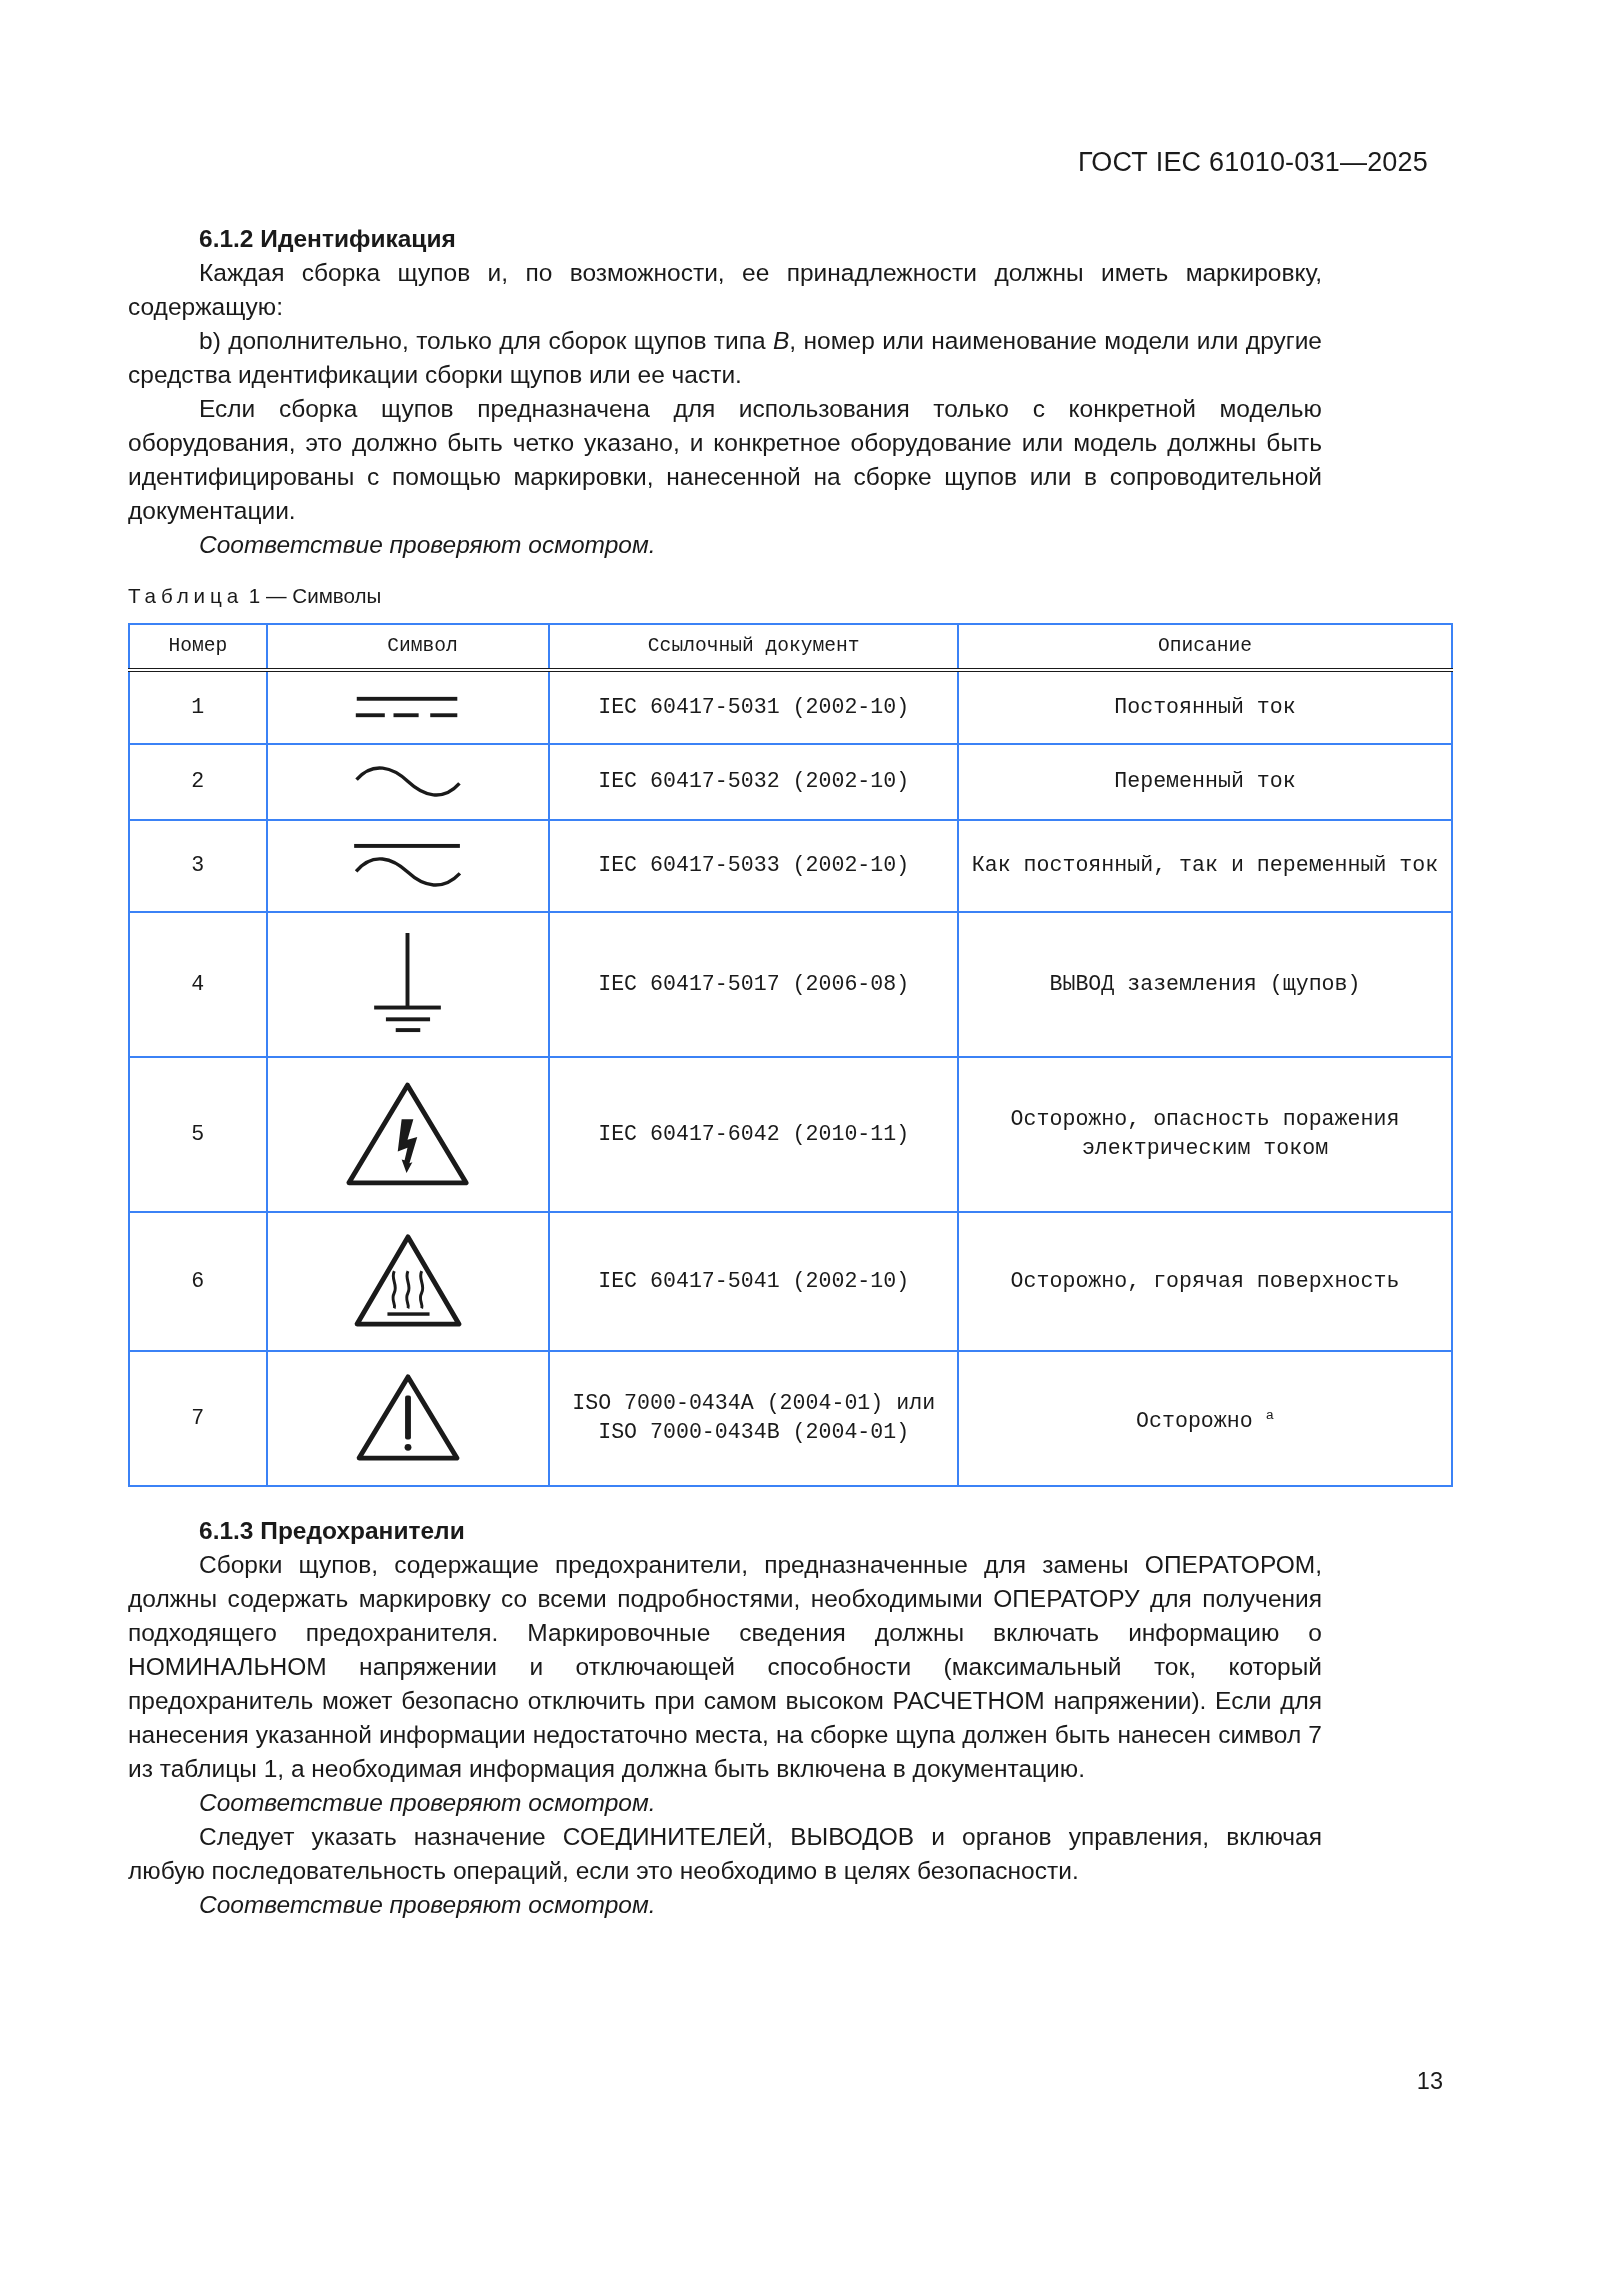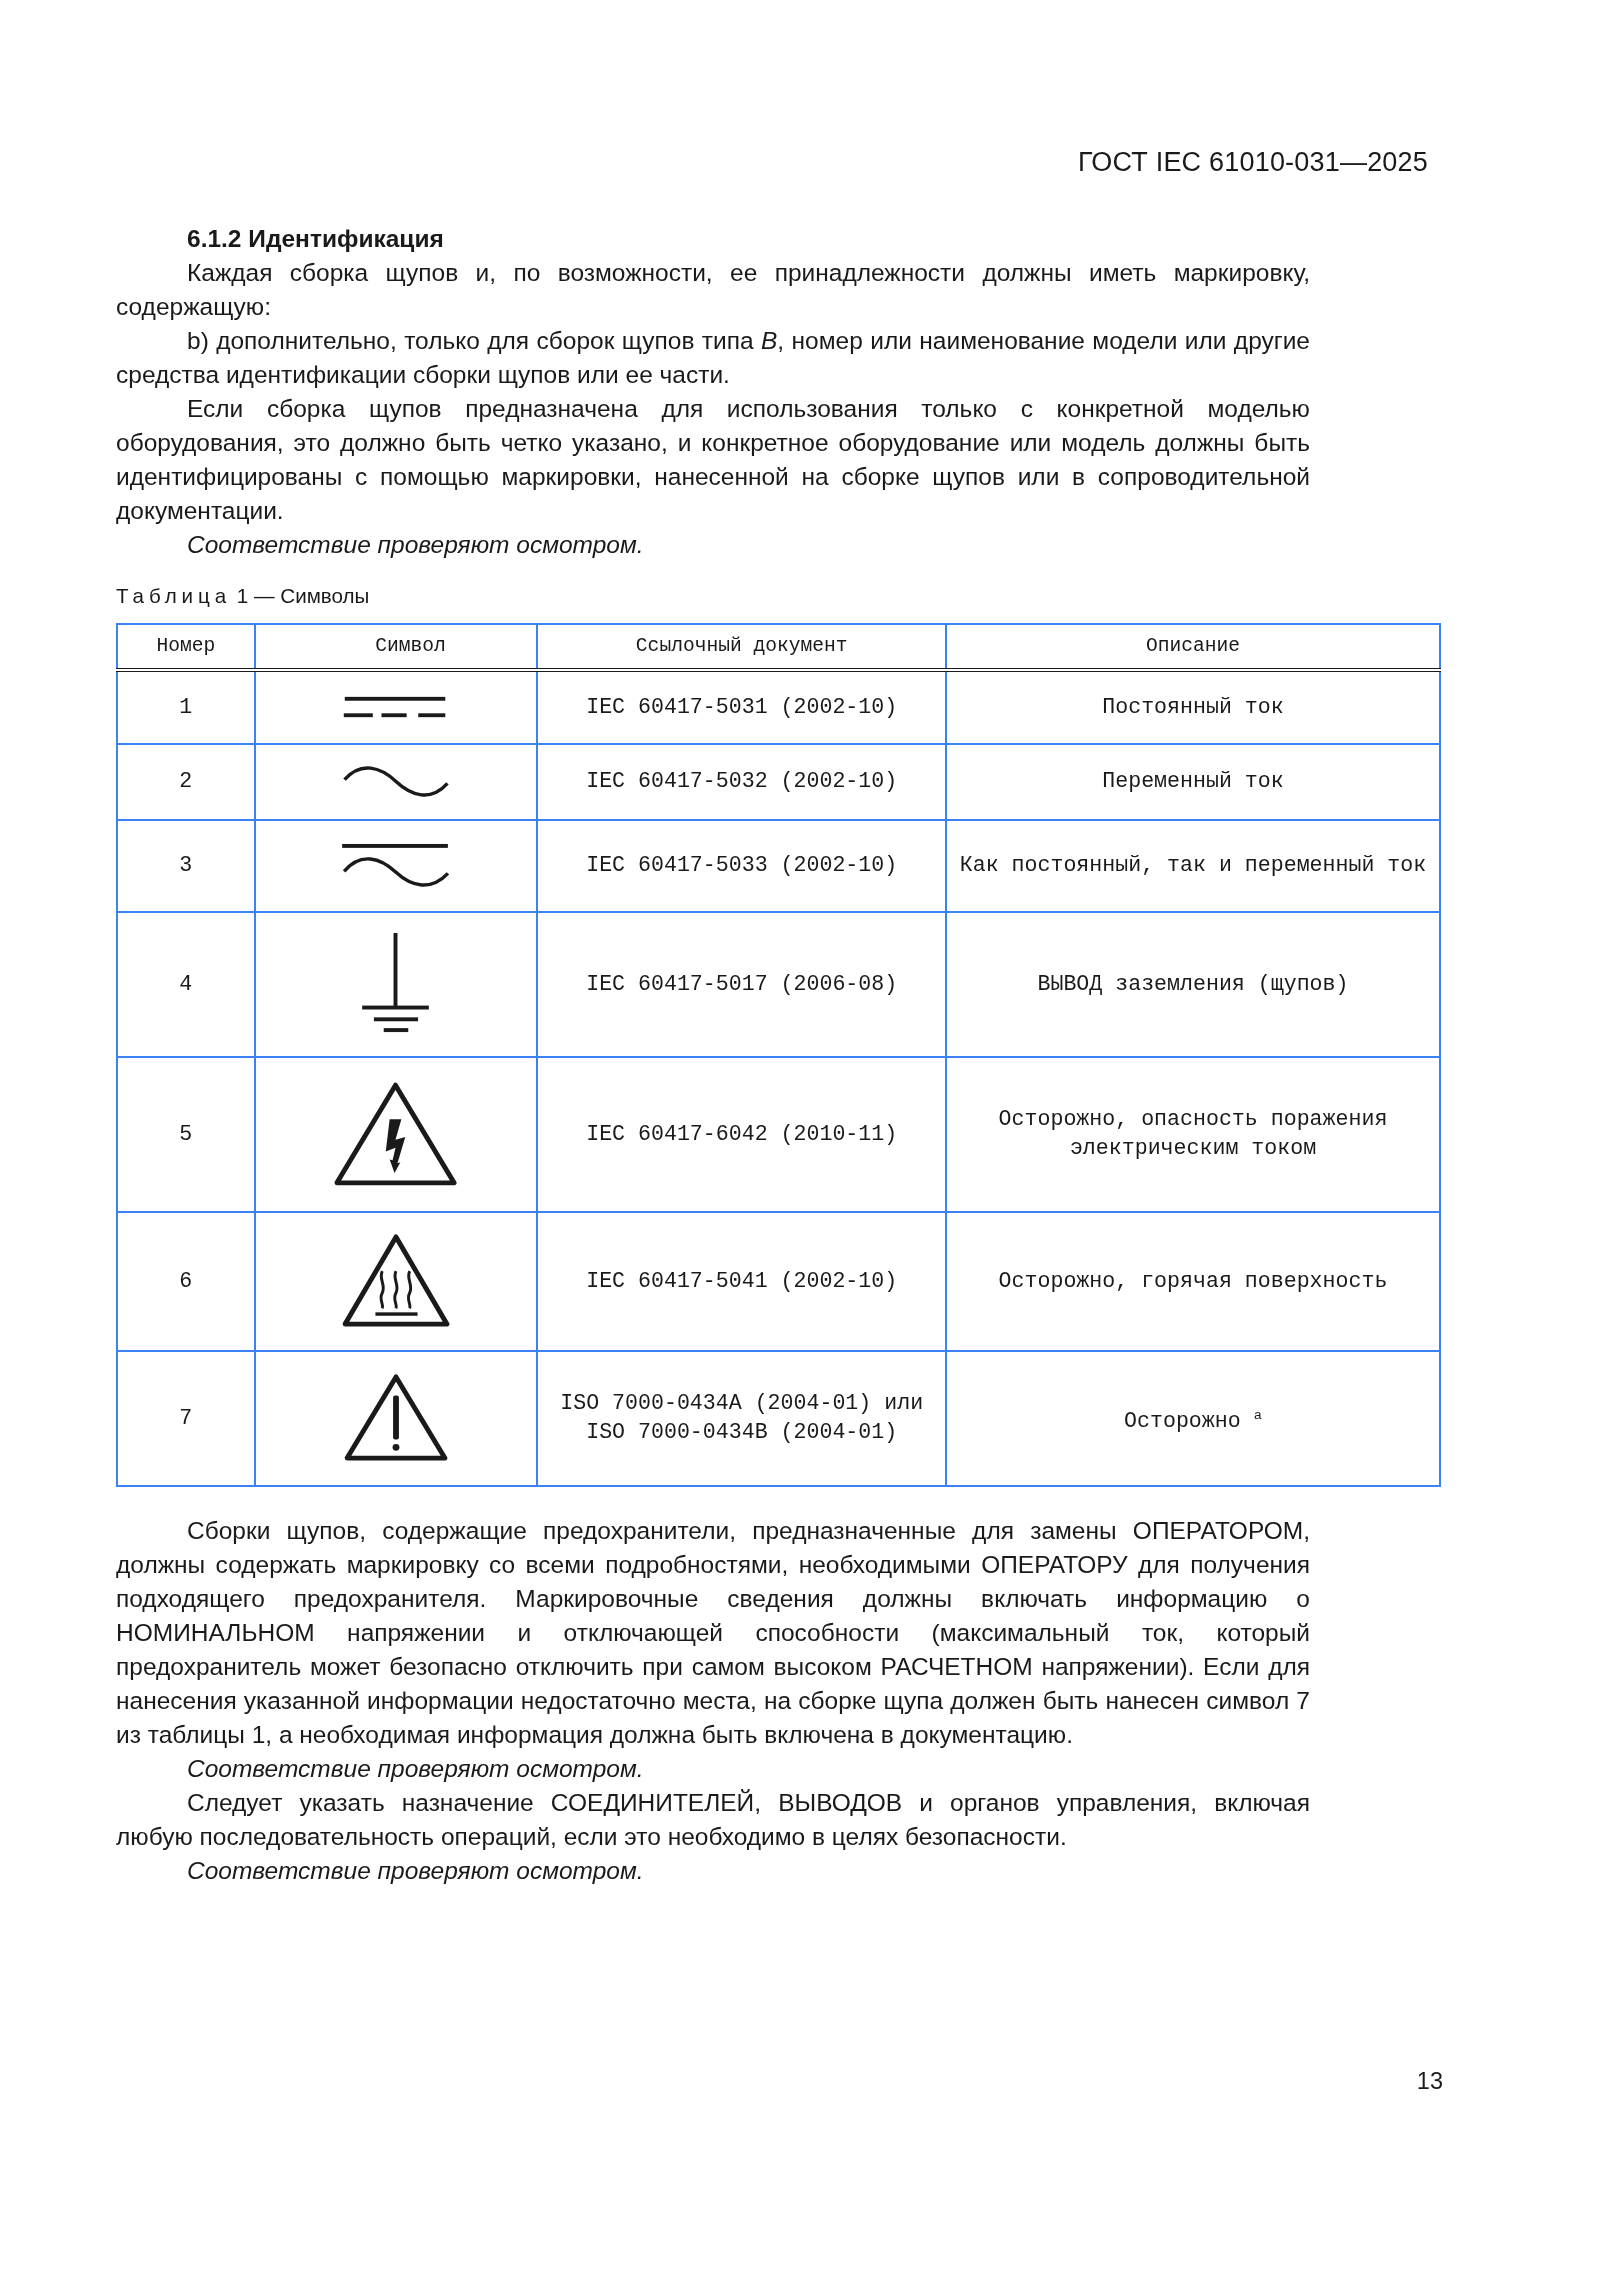--- a/index.html
+++ b/index.html
@@ -5,21 +5,21 @@
   html, body { margin: 0; padding: 0; background: #ffffff; }
   body {
     width: 1621px; height: 2293px; position: relative; overflow: hidden;
     font-family: "Liberation Sans", sans-serif; color: #1a1a1a;
   }
   .header {
     position: absolute; top: 147px; right: 193px;
     font-weight: normal; font-size: 27px; letter-spacing: 0.2px;
   }
   .content {
-    position: absolute; left: 116px; top: 222px; width: 1194px;
+    position: absolute; left: 128px; top: 222px; width: 1194px;
     font-size: 24.5px; line-height: 34px;
   }
   .p { margin: 0; text-align: justify; text-align-last: left; }
   .ind { text-indent: 71px; }
   .h { font-weight: bold; text-indent: 71px; margin: 0; }
   .it { font-style: italic; text-indent: 71px; margin: 0; }
   .caption { margin-top: 19.6px; font-size: 20.6px; line-height: 27.4px; }
   .caption .sp { letter-spacing: 4.9px; }
   table {
     border-collapse: collapse; width: 1325px; margin-top: 13.7px;
@@ -157,20 +157,21 @@
         <td>
             <div>ISO 7000-0434A (2004-01) или</div>
             <div>ISO 7000-0434B (2004-01)</div>
           </td>
         <td><span>Осторожно</span> <sup>a</sup></td>
       </tr>
     </tbody>
   </table>
 
   <div class="sec2">
+    <p class="h">6.1.3 Предохранители</p>
     <p class="p ind">Сборки щупов, содержащие предохранители, предназначенные для замены ОПЕРАТОРОМ, должны содержать маркировку со всеми подробностями, необходимыми ОПЕРАТОРУ для получения подходящего предохранителя. Маркировочные сведения должны включать информацию о НОМИНАЛЬНОМ напряжении и отключающей способности (максимальный ток, который предохранитель может безопасно отключить при самом высоком РАСЧЕТНОМ напряжении). Если для нанесения указанной информации недостаточно места, на сборке щупа должен быть нанесен символ 7 из таблицы 1, а необходимая информация должна быть включена в документацию.</p>
     <p class="it">Соответствие проверяют осмотром.</p>
     <p class="p ind">Следует указать назначение СОЕДИНИТЕЛЕЙ, ВЫВОДОВ и органов управления, включая любую последовательность операций, если это необходимо в целях безопасности.</p>
     <p class="it">Соответствие проверяют осмотром.</p>
   </div>
 </div>
 
 <div class="pagenum">13</div>
 
 

